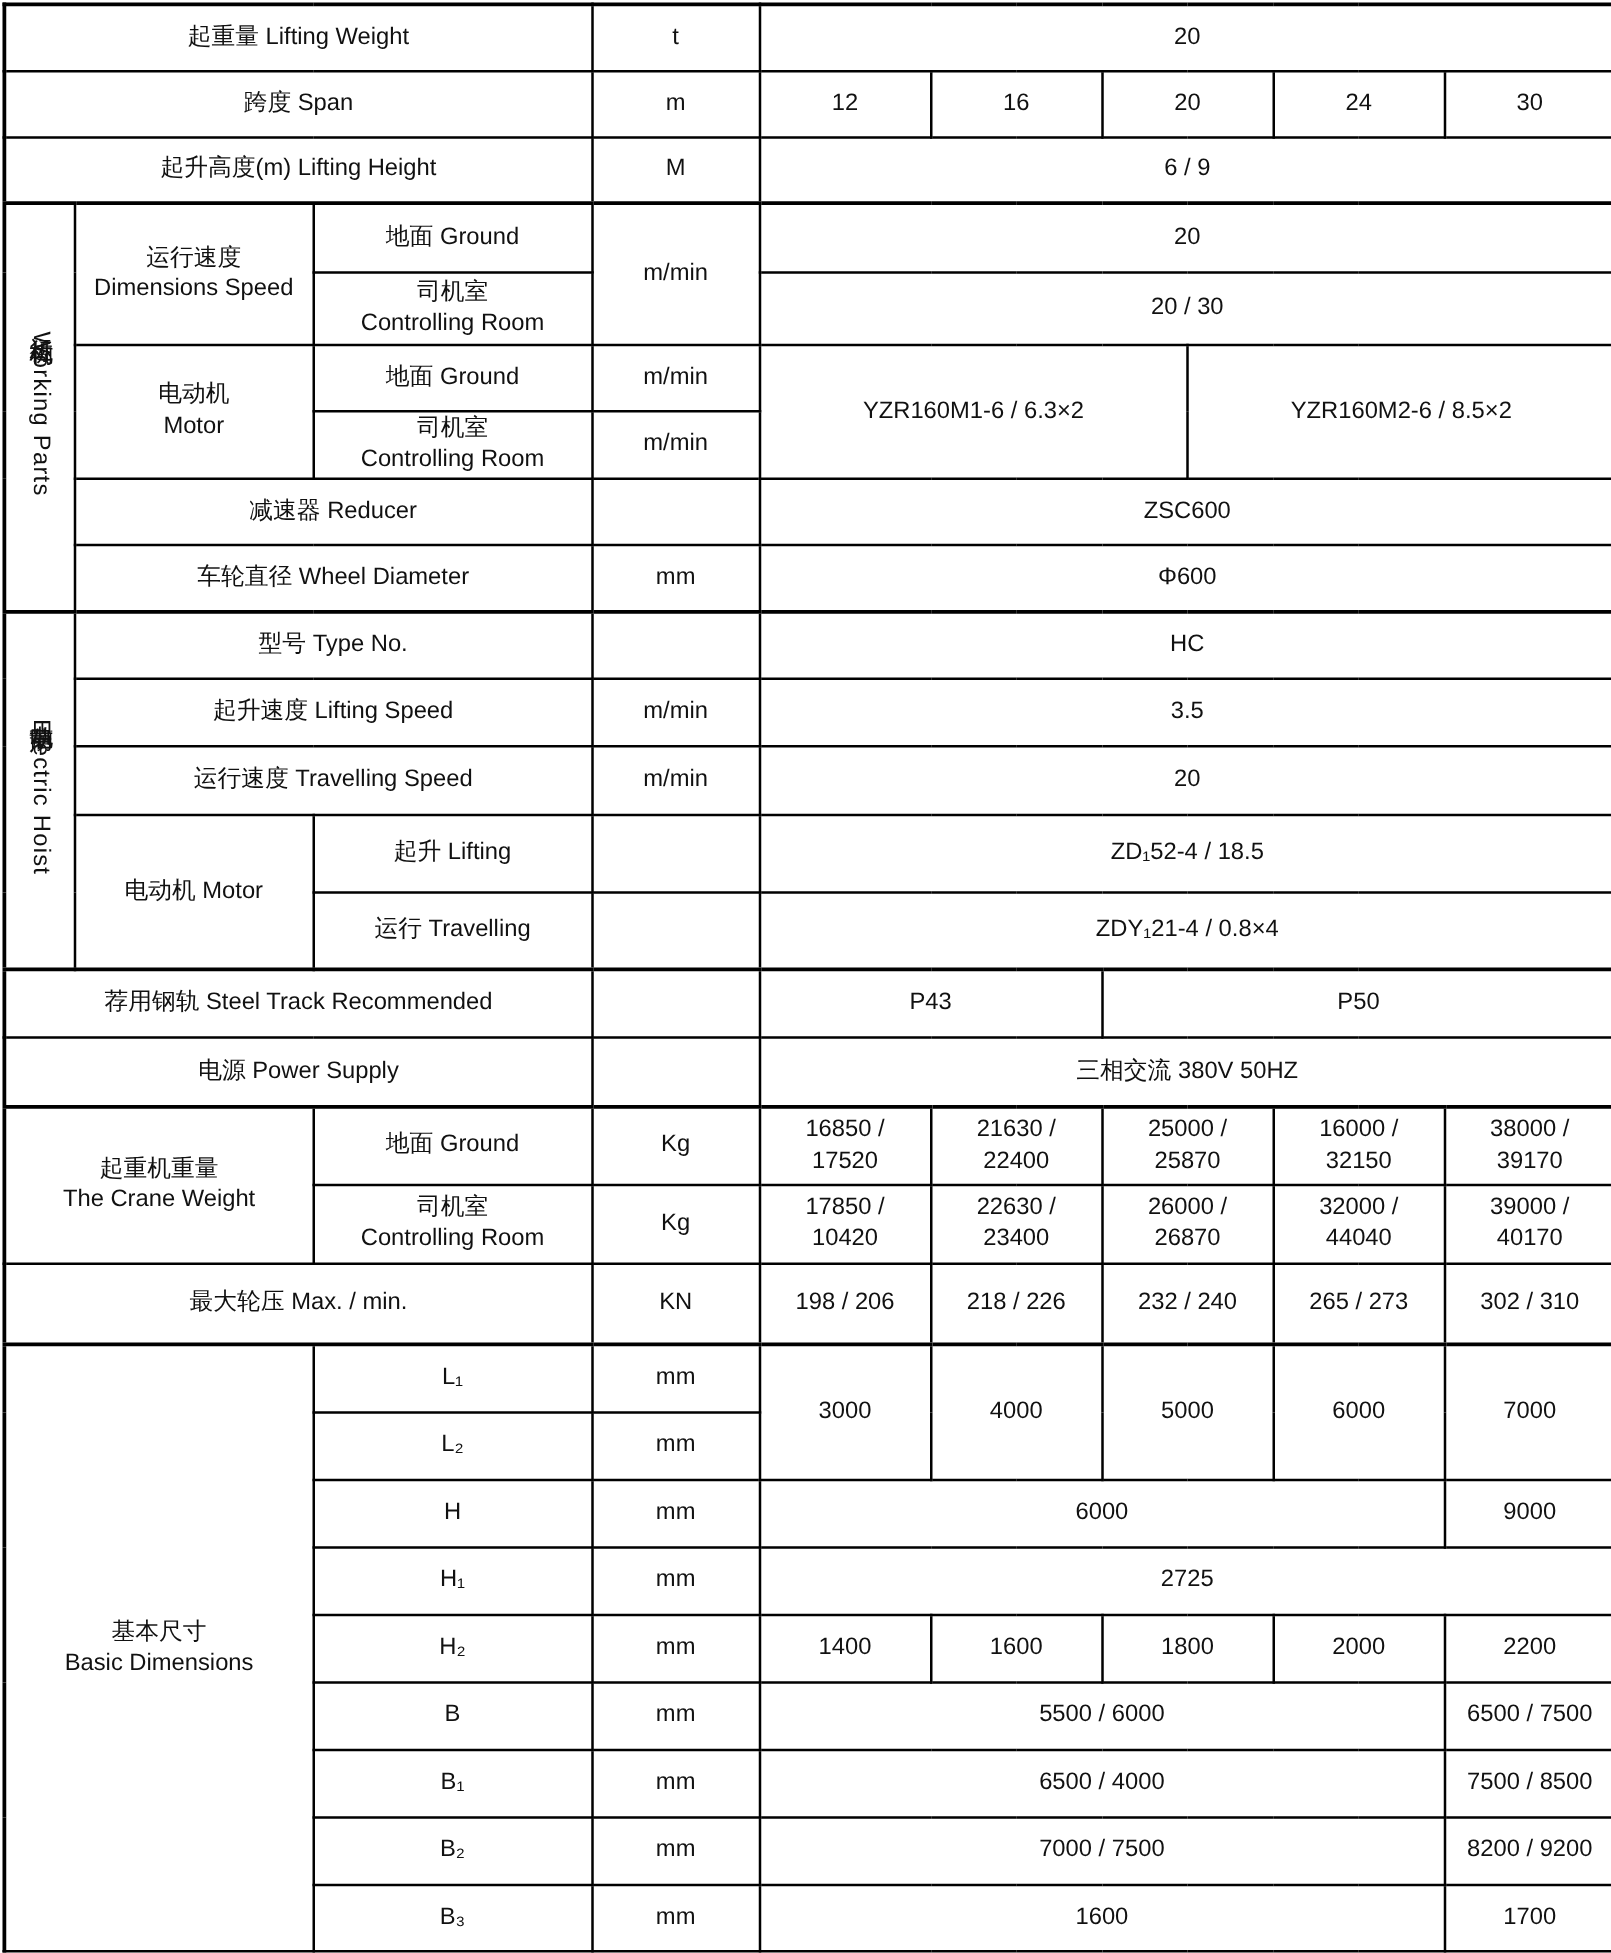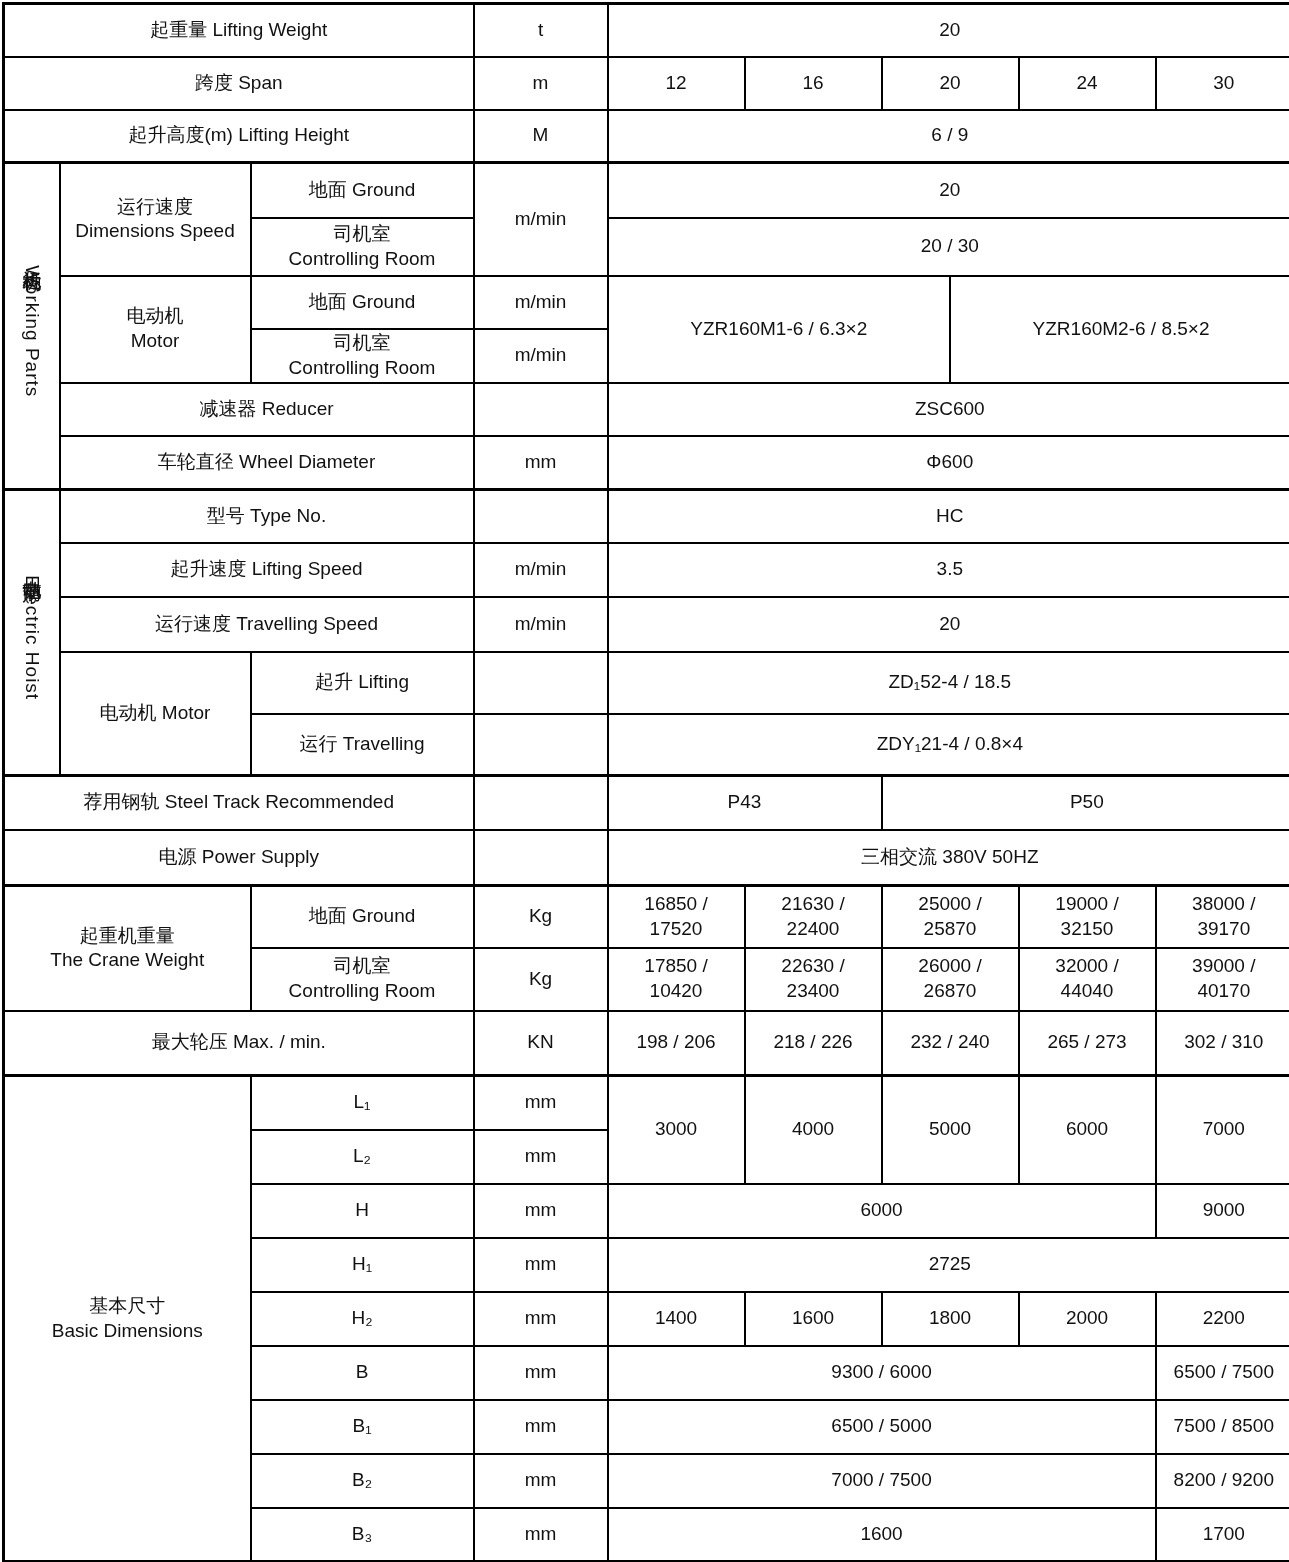--- a/index.html
+++ b/index.html
@@ -174,21 +174,21 @@
     <td colspan="2" rowspan="2">起重机重量
 The Crane Weight</td>
     <td>地面 Ground</td>
     <td>Kg</td>
     <td colspan="2">16850 /
 17520</td>
     <td colspan="2">21630 /
 22400</td>
     <td colspan="2">25000 /
 25870</td>
-    <td colspan="2">19000 /
+    <td colspan="2">16000 /
 32150</td>
     <td colspan="2">38000 /
 39170</td>
   </tr>
 
   <tr style="height:63px">
     <td>司机室
 Controlling Room</td>
     <td>Kg</td>
     <td colspan="2">17850 /
@@ -249,28 +249,28 @@
     <td colspan="2">1400</td>
     <td colspan="2">1600</td>
     <td colspan="2">1800</td>
     <td colspan="2">2000</td>
     <td colspan="2">2200</td>
   </tr>
 
   <tr style="height:54px">
     <td>B</td>
     <td>mm</td>
-    <td colspan="8">9300 / 6000</td>
+    <td colspan="8">5500 / 6000</td>
     <td colspan="2">6500 / 7500</td>
   </tr>
 
   <tr style="height:54px">
     <td>B₁</td>
     <td>mm</td>
-    <td colspan="8">6500 / 5000</td>
+    <td colspan="8">6500 / 4000</td>
     <td colspan="2">7500 / 8500</td>
   </tr>
 
   <tr style="height:54px">
     <td>B₂</td>
     <td>mm</td>
     <td colspan="8">7000 / 7500</td>
     <td colspan="2">8200 / 9200</td>
   </tr>
 

